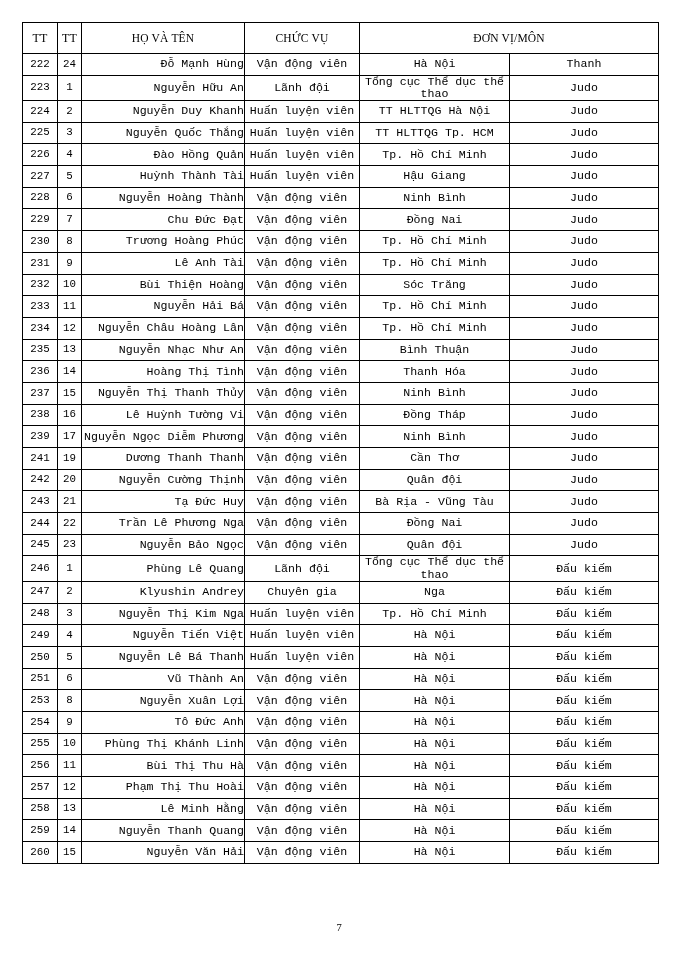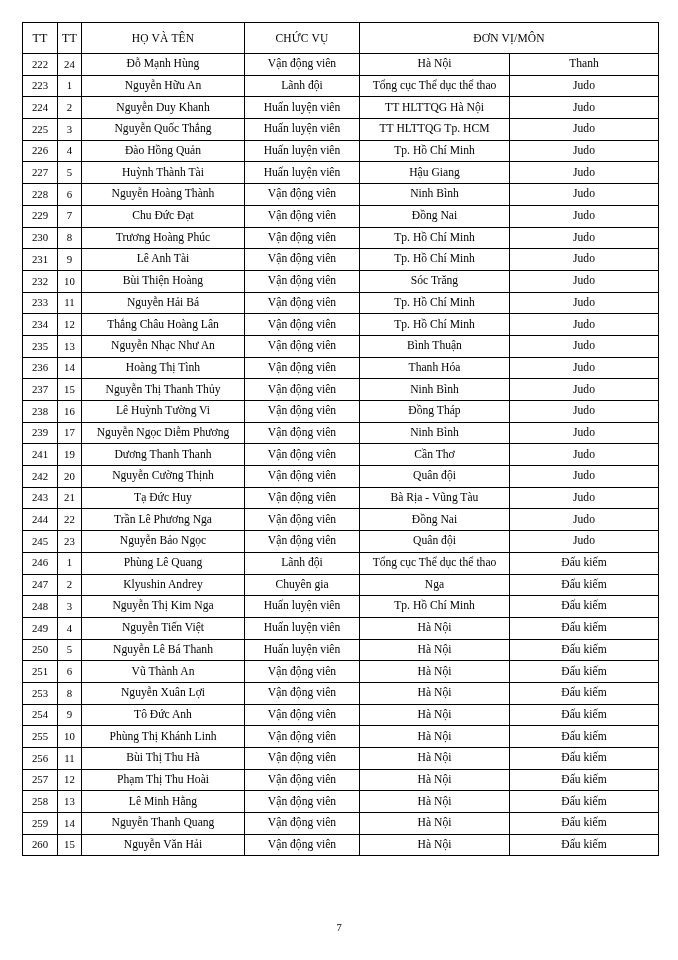--- a/index.html
+++ b/index.html
@@ -39,33 +39,33 @@
     height: 30px;
     font-weight: bold;
     font-size: 11.5px;
     text-align: center;
     letter-spacing: 0.2px;
     border-bottom: 1.6px solid #000;
   }
   thead th.hdr-tt {
     font-size: 12px;
   }
-  tbody tr { height: 21.7px; }
+  tbody tr { height: 21.7px; font-family: Liberation Mono, monospace; }
   tbody td { font-size: 11.6px; }
 
   
   col.c-tt1 { width: 35px; }
   col.c-tt2 { width: 24px; }
   col.c-name { width: 163px; }
   col.c-role { width: 115px; }
   col.c-unit { width: 150px; }
   col.c-sport { width: 149px; }
 
   td.cell-tt1, td.cell-tt2 { text-align: center; font-size: 10.8px; }
-  td.cell-name { text-align: center; padding-left: 5px; }
+  td.cell-name { text-align: right; padding-left: 5px; }
   td.cell-role, td.cell-unit, td.cell-sport { text-align: center; }
 
   .page-number {
     position: absolute;
     left: 0;
     right: 0;
     top: 922px;
     text-align: center;
     font-size: 10.5px;
     font-family: "Liberation Serif", serif;
@@ -187,21 +187,21 @@
           <td class="cell-tt1">233</td>
           <td class="cell-tt2">11</td>
           <td class="cell-name">Nguyễn Hải Bá</td>
           <td class="cell-role">Vận động viên</td>
           <td class="cell-unit">Tp. Hồ Chí Minh</td>
           <td class="cell-sport">Judo</td>
         </tr>
         <tr>
           <td class="cell-tt1">234</td>
           <td class="cell-tt2">12</td>
-          <td class="cell-name">Thắng Châu Hoàng Lân</td>
+          <td class="cell-name">Nguyễn Châu Hoàng Lân</td>
           <td class="cell-role">Vận động viên</td>
           <td class="cell-unit">Tp. Hồ Chí Minh</td>
           <td class="cell-sport">Judo</td>
         </tr>
         <tr>
           <td class="cell-tt1">235</td>
           <td class="cell-tt2">13</td>
           <td class="cell-name">Nguyễn Nhạc Như An</td>
           <td class="cell-role">Vận động viên</td>
           <td class="cell-unit">Bình Thuận</td>

